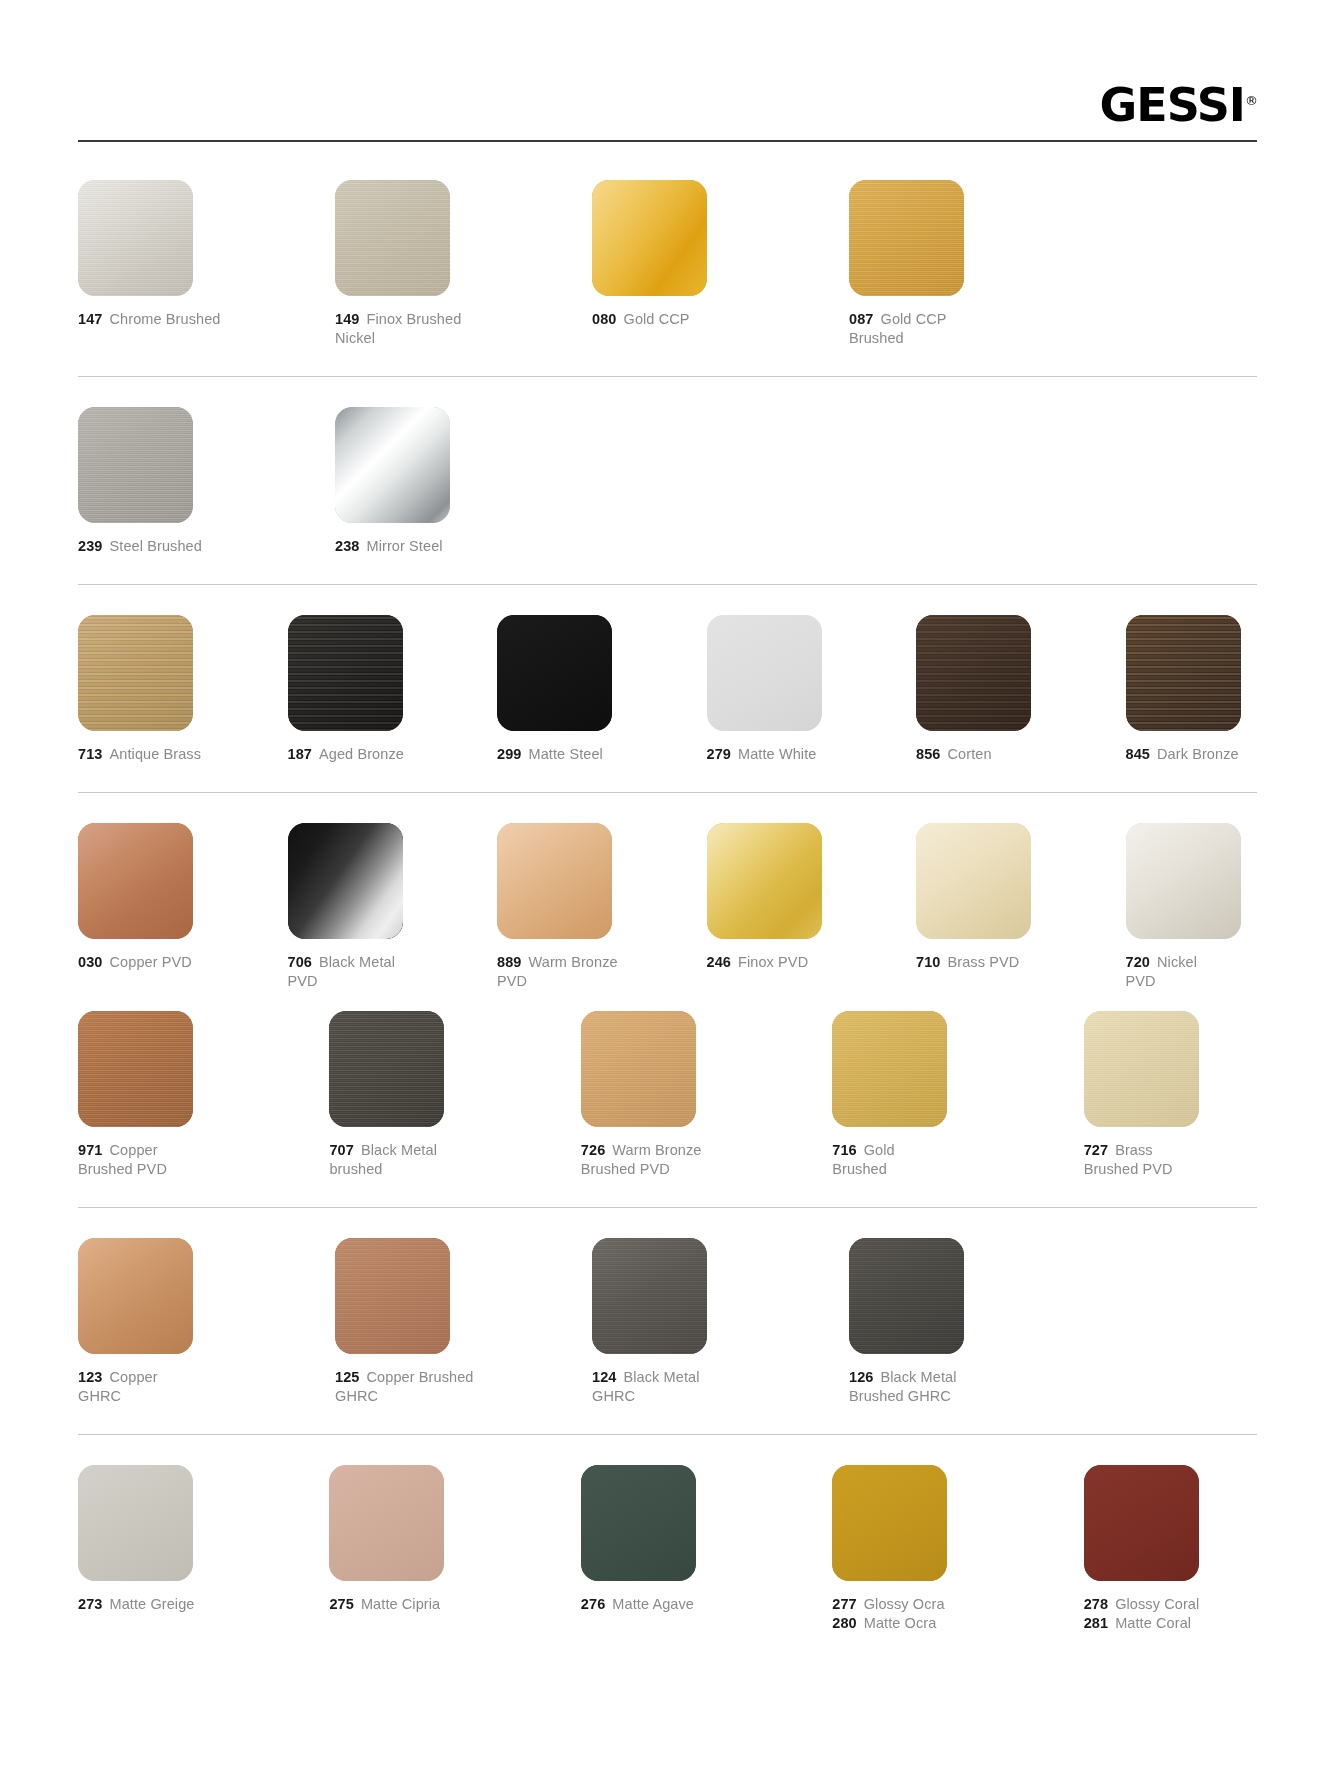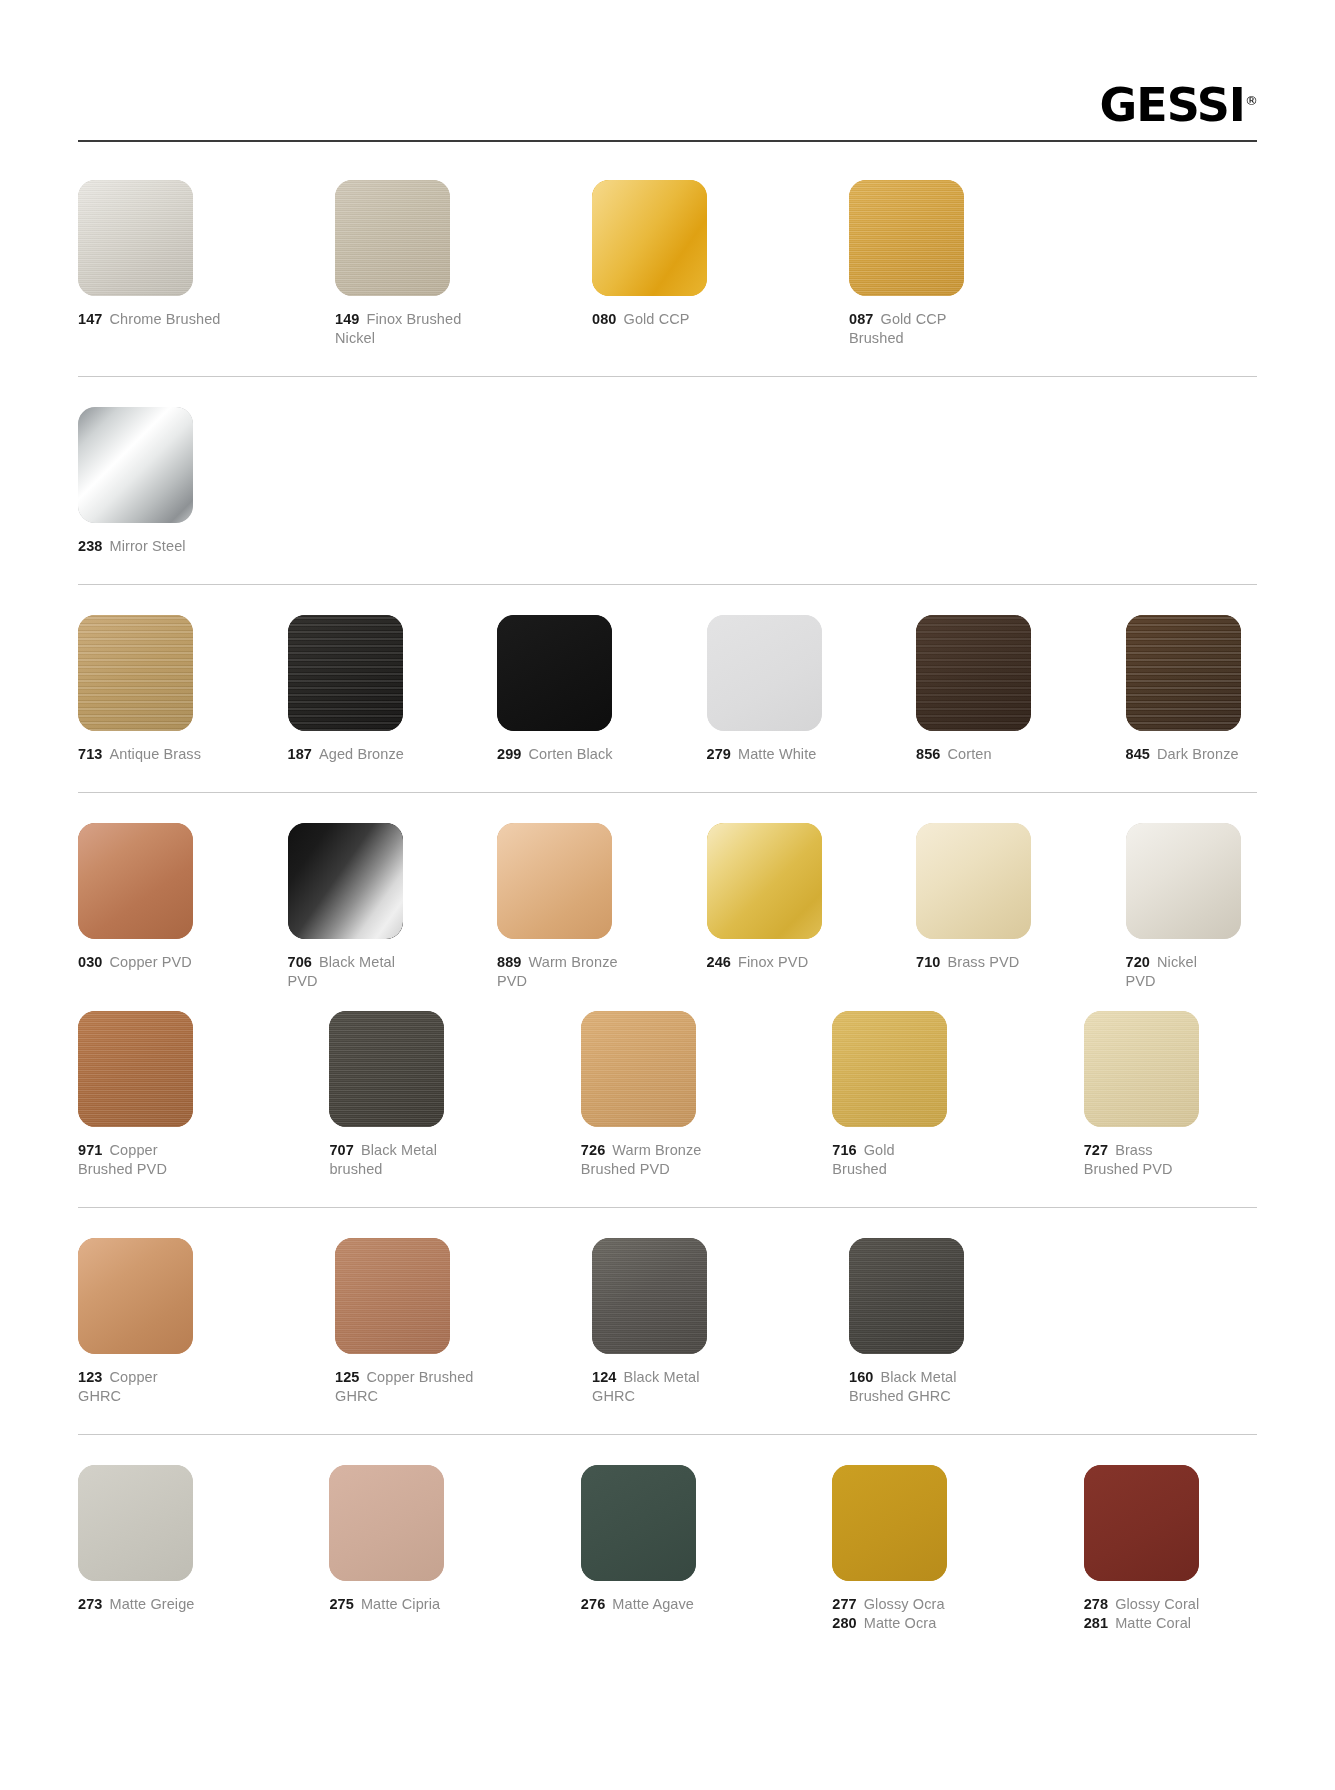--- a/index.html
+++ b/index.html
@@ -115,20 +115,27 @@
 Brushed</span></div></div>
             </div>
           </div>
         </div>
       </div>
       <div class="group-rule"></div>
       <div class="group">
         <div class="row-block">
           <div class="row">
             <div class="cell">
+              <div class="swatch" style="background: rgb(168, 165, 158);">
+                <div class="sheen" style="background: linear-gradient(150deg, rgb(182, 179, 172) 0%, rgb(169, 166, 159) 45%, rgb(156, 153, 146) 100%);"></div>
+                <div class="grain h"></div>
+              </div>
+              <div class="caption"><div><span class="code">239</span><span class="nm">Steel Brushed</span></div></div>
+            </div>
+            <div class="cell">
               <div class="swatch" style="background: rgb(198, 200, 201);">
                 <div class="sheen" style="background: linear-gradient(135deg, rgb(141, 146, 150) 0%, rgb(207, 211, 212) 18%, rgb(255, 255, 255) 40%, rgb(232, 234, 234) 55%, rgb(185, 189, 190) 74%, rgb(142, 146, 149) 90%, rgb(197, 200, 201) 100%);"></div>
               </div>
               <div class="caption"><div><span class="code">238</span><span class="nm">Mirror Steel</span></div></div>
             </div>
           </div>
         </div>
       </div>
       <div class="group-rule"></div>
       <div class="group">
@@ -145,21 +152,21 @@
               <div class="swatch" style="background: rgb(35, 34, 32);">
                 <div class="sheen" style="background: linear-gradient(150deg, rgb(43, 41, 38) 0%, rgb(30, 29, 27) 55%, rgb(20, 19, 18) 100%);"></div>
                 <div class="grain wood" style="opacity: 0.3;"></div>
               </div>
               <div class="caption"><div><span class="code">187</span><span class="nm">Aged Bronze</span></div></div>
             </div>
             <div class="cell">
               <div class="swatch" style="background: rgb(20, 20, 20);">
                 <div class="sheen" style="background: linear-gradient(150deg, rgb(27, 27, 27) 0%, rgb(19, 19, 19) 60%, rgb(14, 14, 14) 100%);"></div>
               </div>
-              <div class="caption"><div><span class="code">299</span><span class="nm">Corten Black</span></div></div>
+              <div class="caption"><div><span class="code">299</span><span class="nm">Matte Steel</span></div></div>
             </div>
             <div class="cell">
               <div class="swatch" style="background: rgb(222, 222, 223);">
                 <div class="sheen" style="background: linear-gradient(150deg, rgb(227, 227, 228) 0%, rgb(220, 220, 221) 60%, rgb(213, 213, 214) 100%);"></div>
               </div>
               <div class="caption"><div><span class="code">279</span><span class="nm">Matte White</span></div></div>
             </div>
             <div class="cell">
               <div class="swatch" style="background: rgb(59, 43, 32);">
                 <div class="sheen" style="background: linear-gradient(150deg, rgb(74, 55, 42) 0%, rgb(58, 42, 31) 55%, rgb(47, 33, 24) 100%);"></div>
@@ -292,21 +299,21 @@
                 <div class="grain h" style="opacity: 0.16;"></div>
               </div>
               <div class="caption two"><div><span class="code">124</span><span class="nm">Black Metal
 GHRC</span></div></div>
             </div>
             <div class="cell">
               <div class="swatch" style="background: rgb(70, 68, 63);">
                 <div class="sheen" style="background: linear-gradient(150deg, rgb(83, 80, 74) 0%, rgb(70, 68, 63) 50%, rgb(60, 58, 54) 100%);"></div>
                 <div class="grain h" style="opacity: 0.16;"></div>
               </div>
-              <div class="caption two"><div><span class="code">160</span><span class="nm">Black Metal
+              <div class="caption two"><div><span class="code">126</span><span class="nm">Black Metal
 Brushed GHRC</span></div></div>
             </div>
           </div>
         </div>
       </div>
       <div class="group-rule"></div>
       <div class="group">
         <div class="row-block">
           <div class="row">
             <div class="cell">

